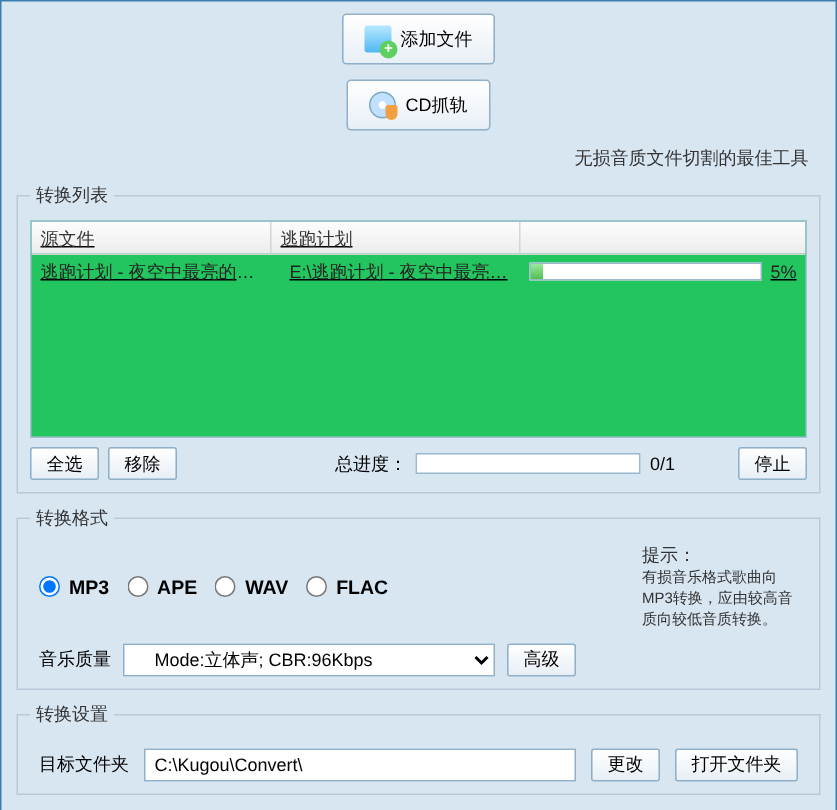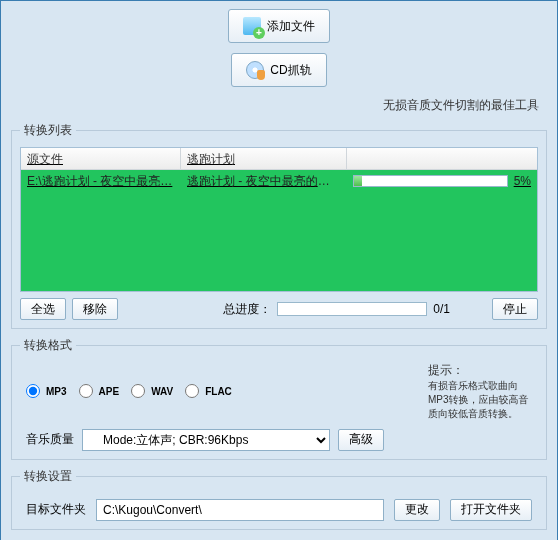--- a/index.html
+++ b/index.html
@@ -38,21 +38,21 @@
   .row-progress { flex:1; height:12px; border:1px solid #99b8cc; background:#fff; position:relative; }
   .row-progress > div { height:100%; background: linear-gradient(#9de89d,#4fc04f); }
   .under-list { display:flex; align-items:center; gap:6px; margin-top:6px; }
   .btn { height:22px; border:1px solid #8fb0c8; background: linear-gradient(#ffffff,#e7eff6); padding: 0 10px; border-radius:2px; cursor:pointer; }
   .under-list .spacer { flex:1; }
   .total-progress { width:150px; height:14px; border:1px solid #99b8cc; background:#fff; }
   .total-progress > div { height:100%; background: linear-gradient(#9de89d,#4fc04f); }
   .format-row { display:flex; align-items:center; gap:10px; }
   .radio { display:flex; align-items:center; gap:6px; margin-right:8px; cursor:pointer; }
   .radio input { width:14px; height:14px; }
-  .radio-label { font-weight:bold; font-size:10px; }
+  .radio-label { font-weight:bold; font-size:13px; }
   .hint { width: 110px; font-size:11px; color:#333; line-height:1.4; }
   .quality-row { display:flex; align-items:center; gap:8px; margin-top:8px; }
   select.wide { height:22px; border:1px solid #8fb0c8; background:#fff; padding: 0 16px; }
   select.mode { width: 248px; }
   .settings-row { display:flex; align-items:center; gap:10px; margin-top:6px; }
   input.text { height:22px; border:1px solid #8fb0c8; background:#fff; padding: 0 6px; flex:1; }
 </style>
 </head>
 <body>
 
@@ -73,22 +73,22 @@
 
   <fieldset class="group">
     <legend>转换列表</legend>
     <div class="listbox">
       <div class="list-header">
         <div class="col src">源文件</div>
         <div class="col tgt">逃跑计划</div>
       </div>
       <div class="list-body">
         <div class="row">
+          <div class="cell tgt">逃跑计划 - 夜空中最亮的星…</div>
           <div class="cell src">E:\逃跑计划 - 夜空中最亮…</div>
-          <div class="cell tgt">逃跑计划 - 夜空中最亮的星…</div>
           <div class="cell stat">
             <div class="row-progress">
               <div id="row-bar" style="width: 5%;"></div>
             </div>
             <span>5%</span>
           </div>
         </div>
       </div>
     </div>
     <div class="under-list">

